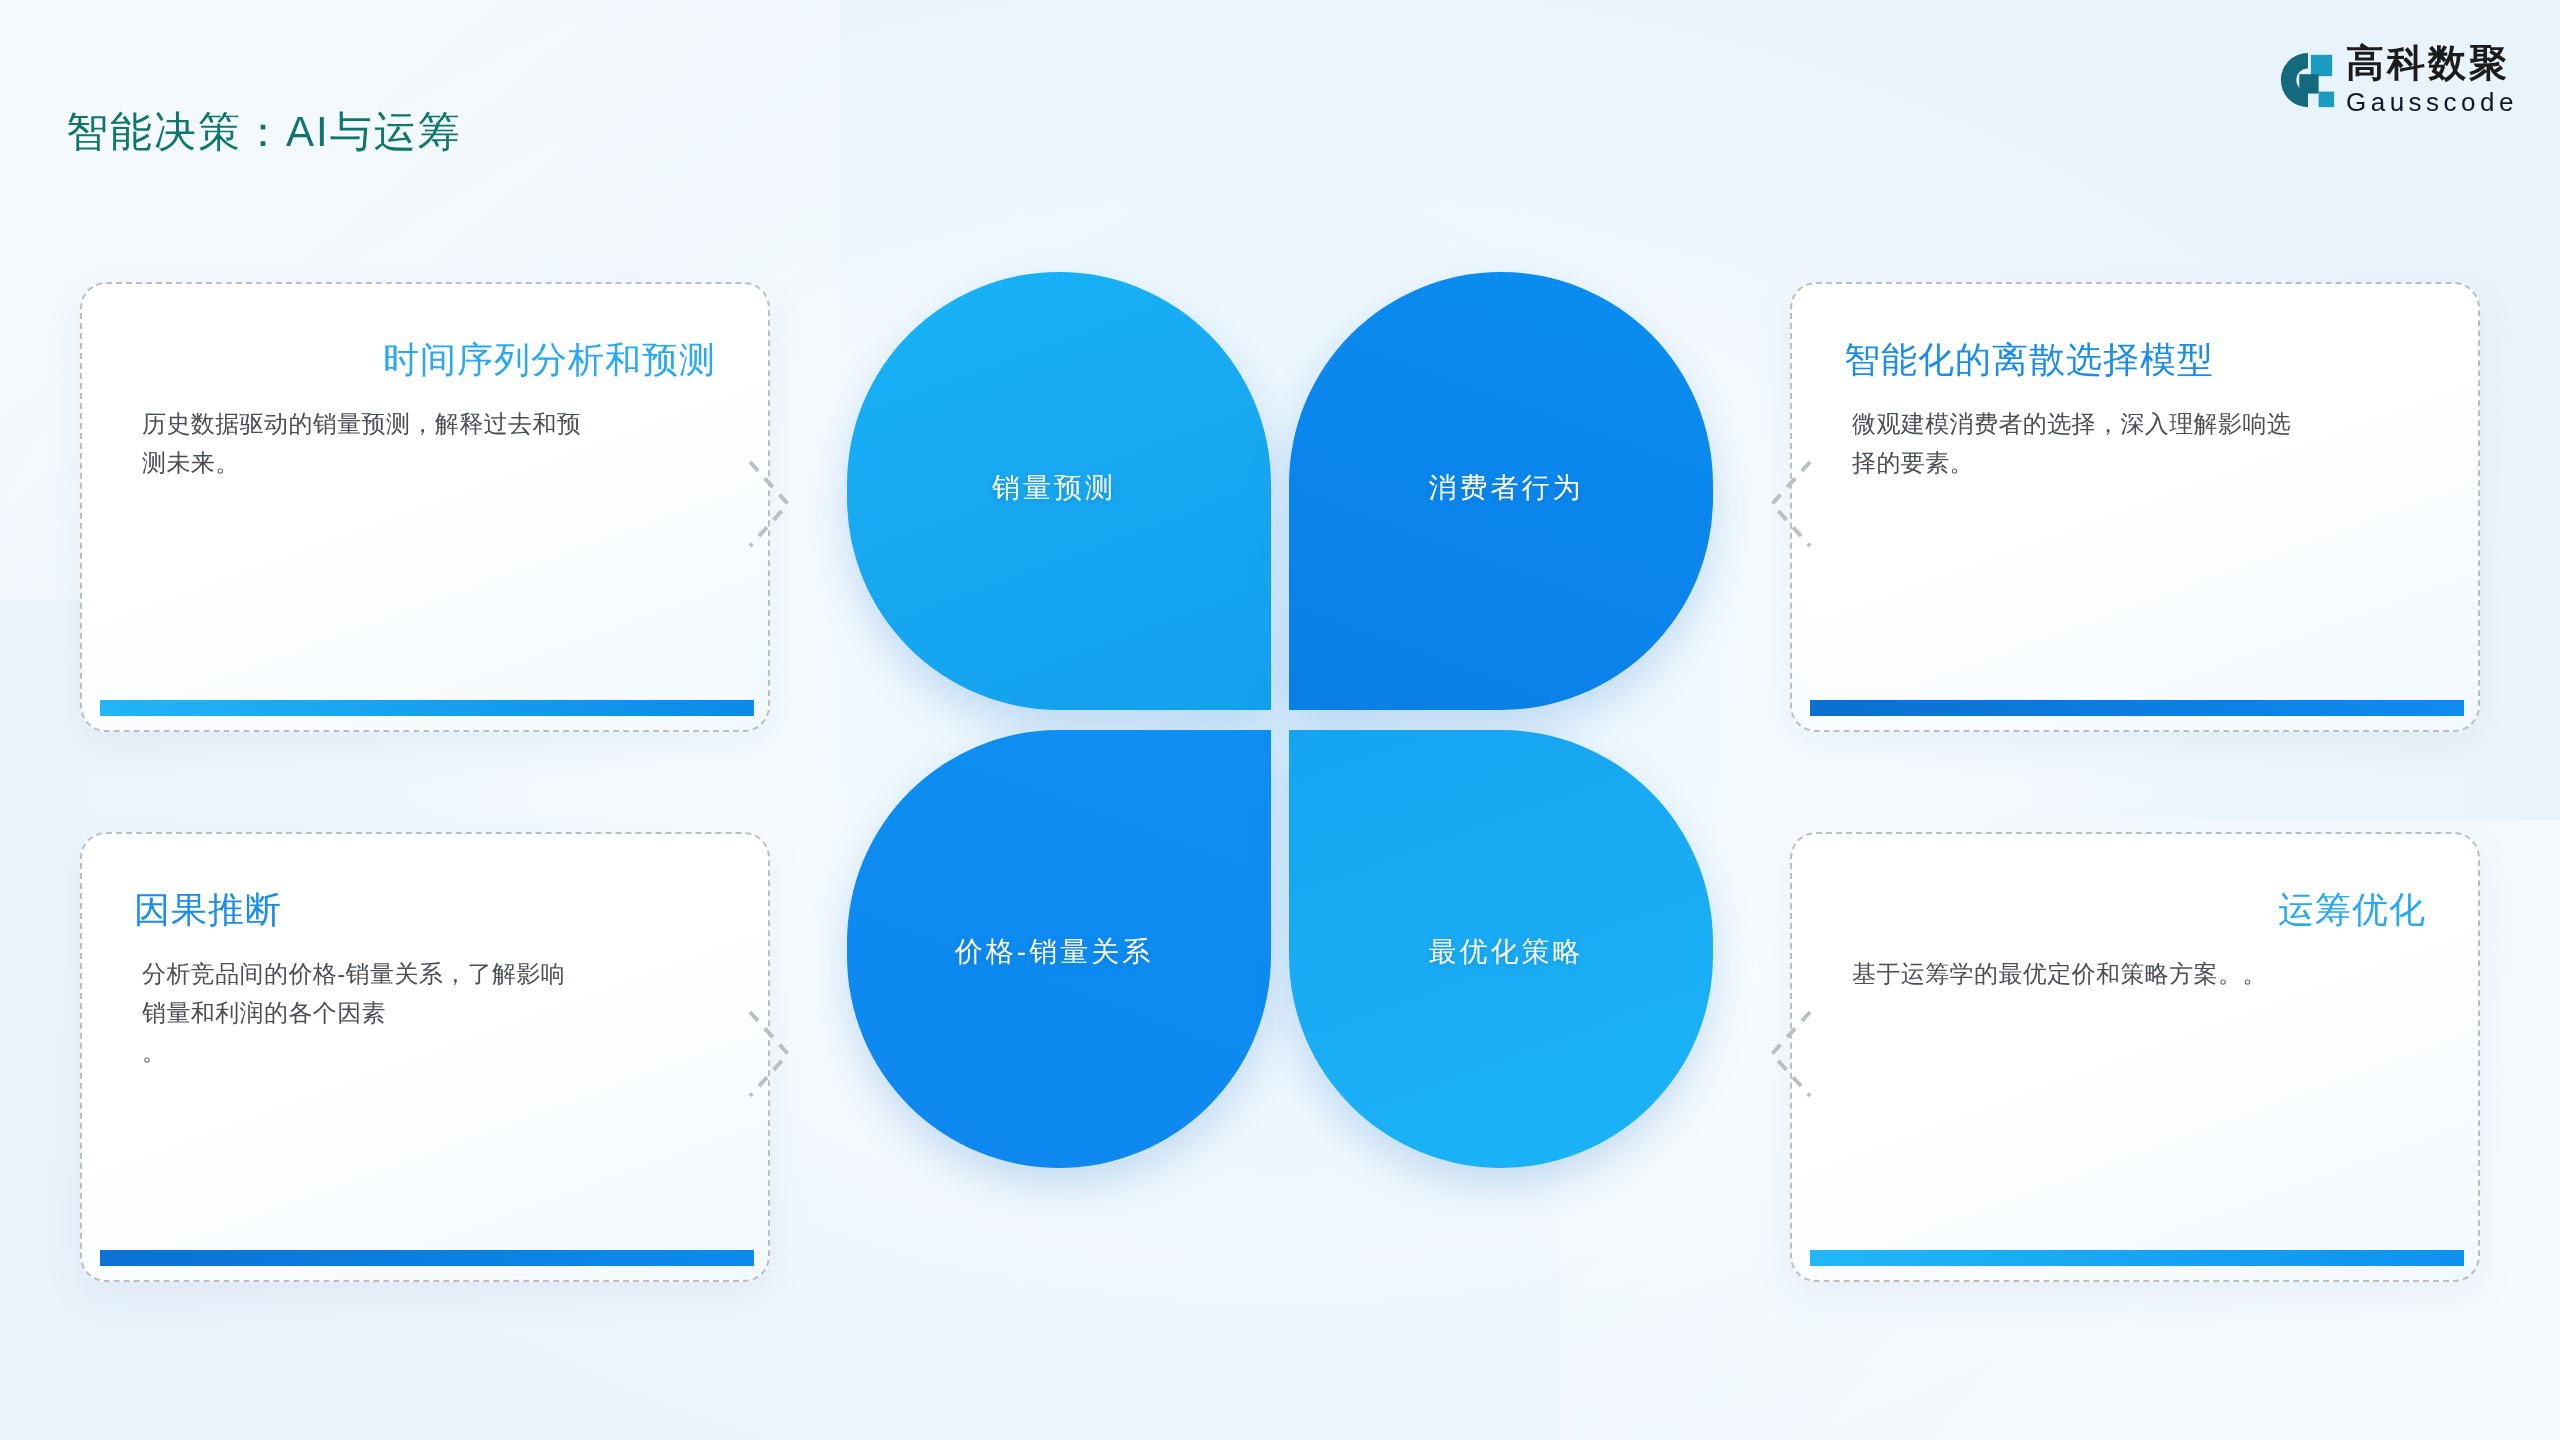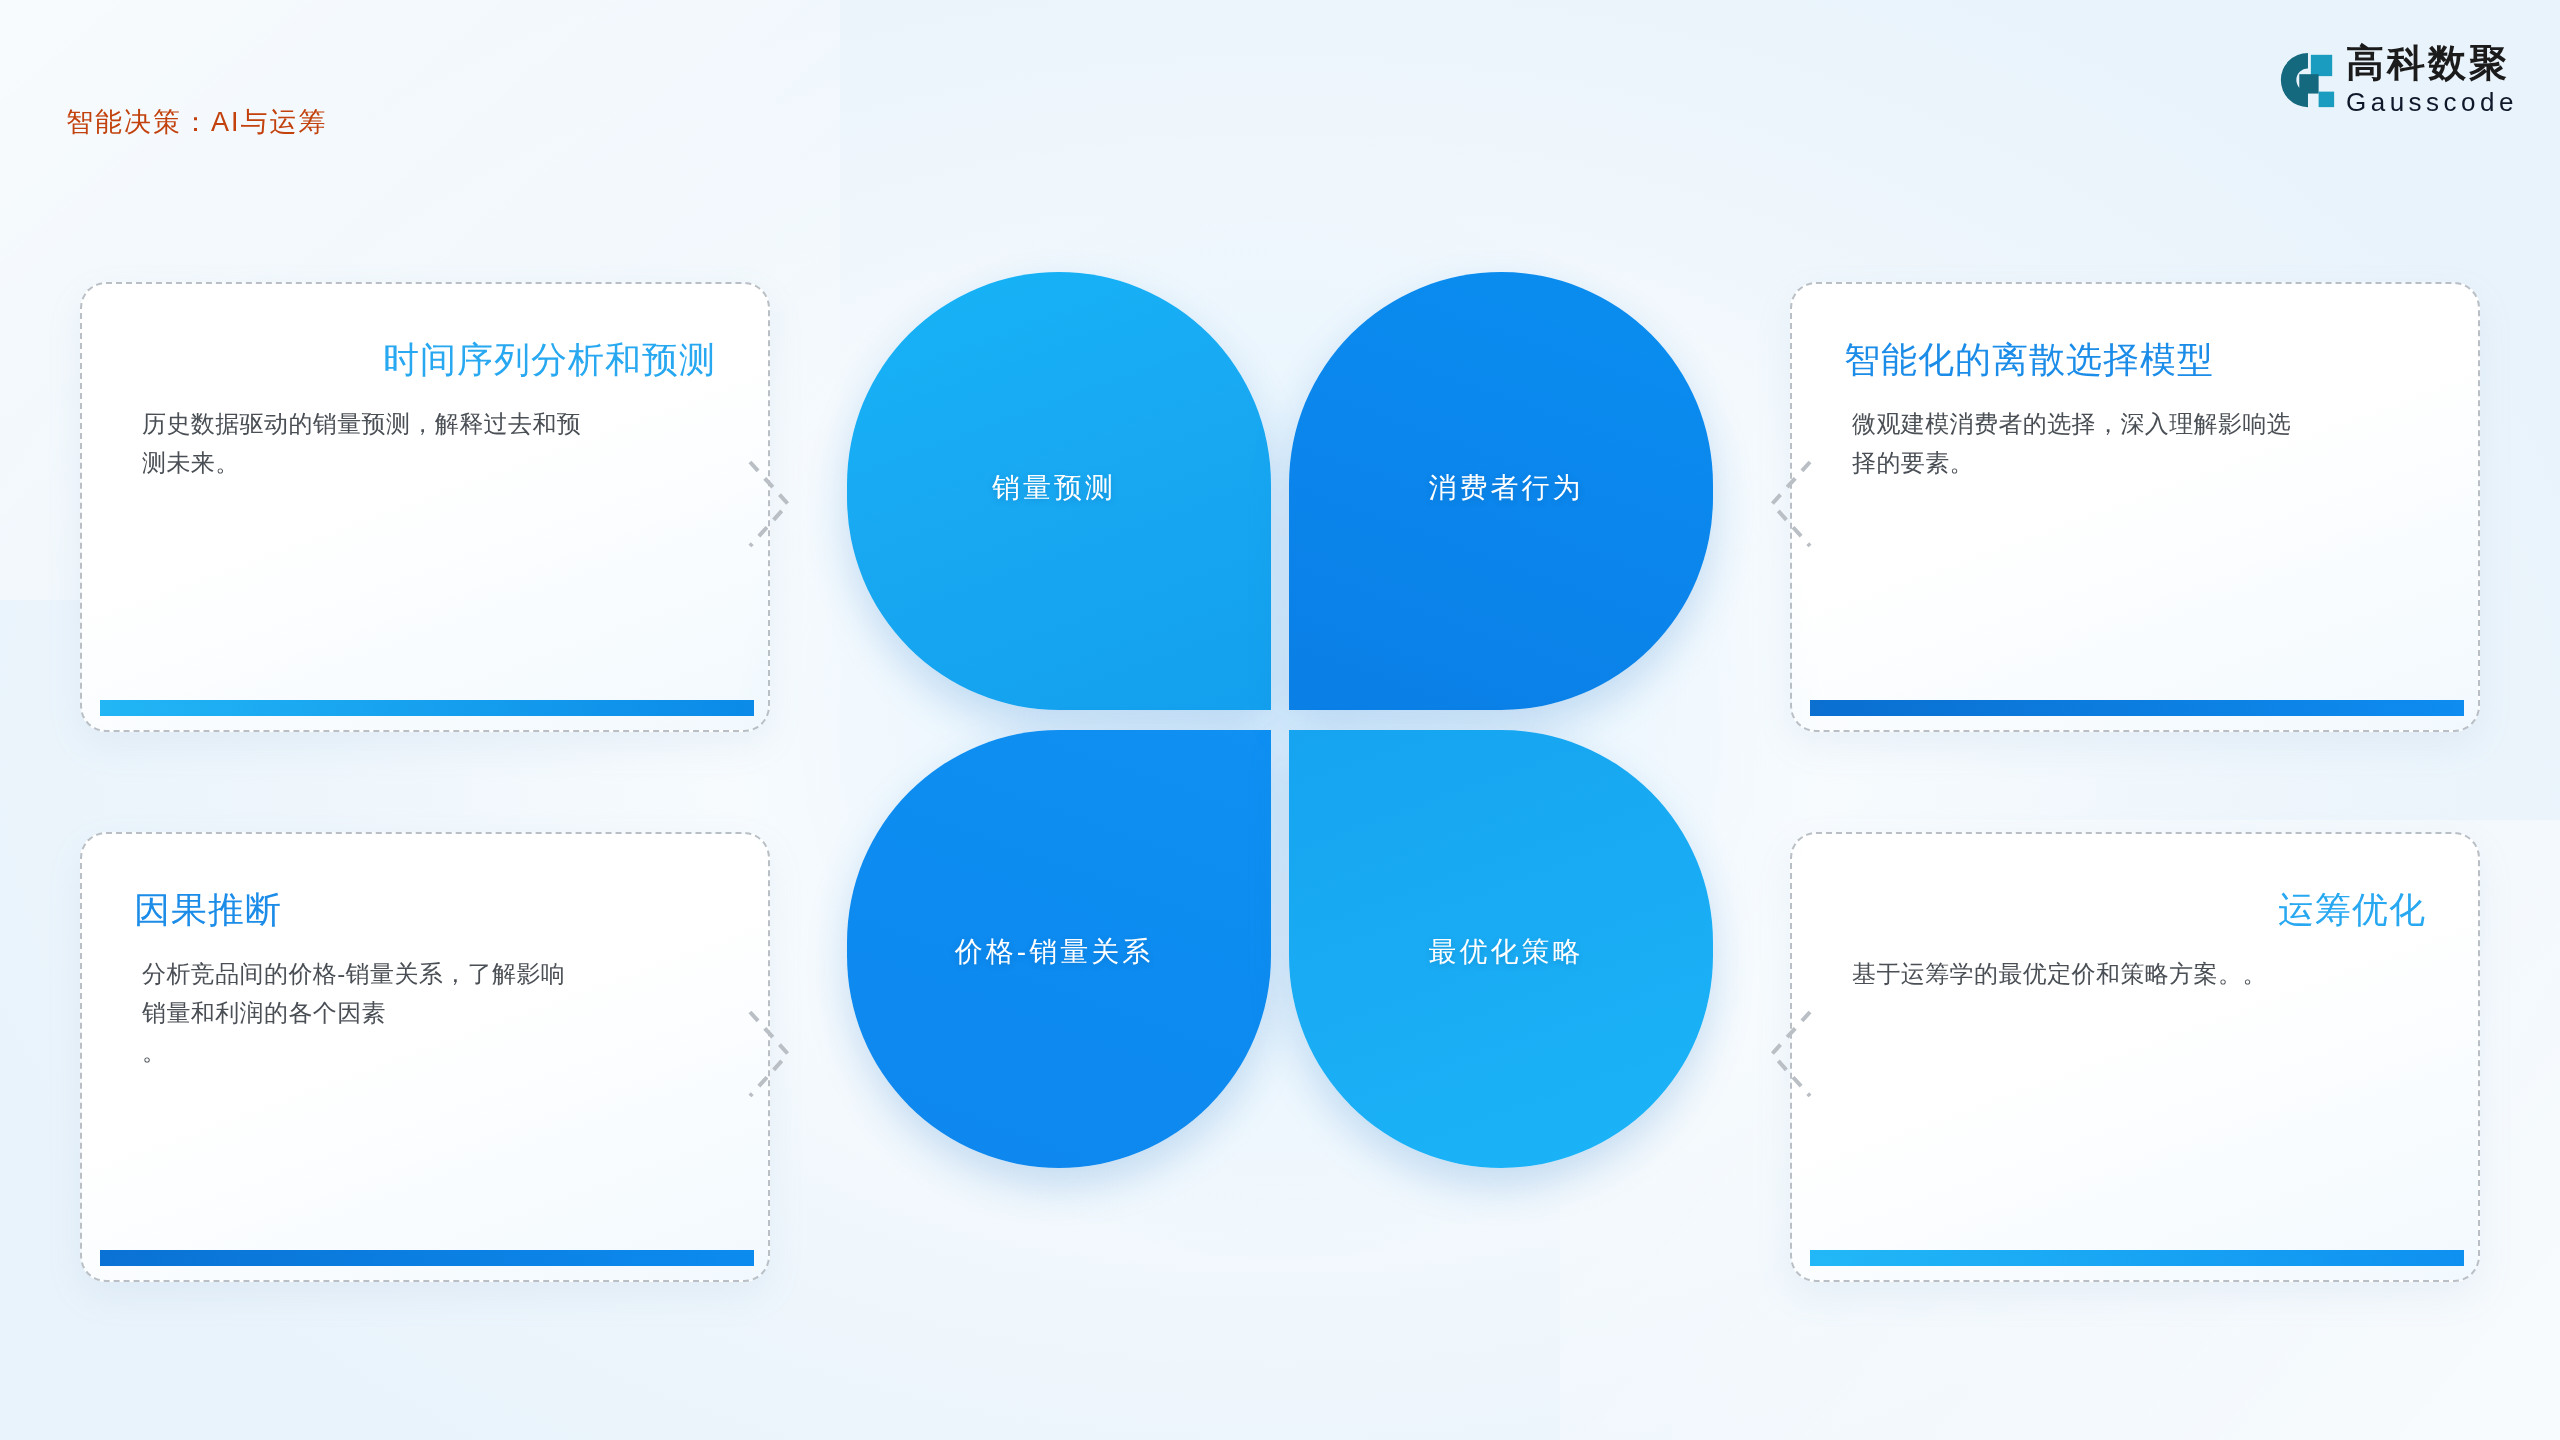--- a/index.html
+++ b/index.html
@@ -39,23 +39,23 @@
     width: 1200px; height: 900px;
     background: linear-gradient(310deg, rgba(255,255,255,.9), rgba(236,246,254,0));
     pointer-events: none;
   }
 
   
   .page-title {
     position: absolute;
     left: 66px;
     top: 104px;
-    font-size: 27px;
+    font-size: 42px;
     letter-spacing: 2px;
-    color: #c2410c;
+    color: #0f766e;
     font-weight: 400;
     white-space: nowrap;
   }
 
   .logo {
     position: absolute;
     right: 42px;
     top: 44px;
     display: flex;
     align-items: center;

